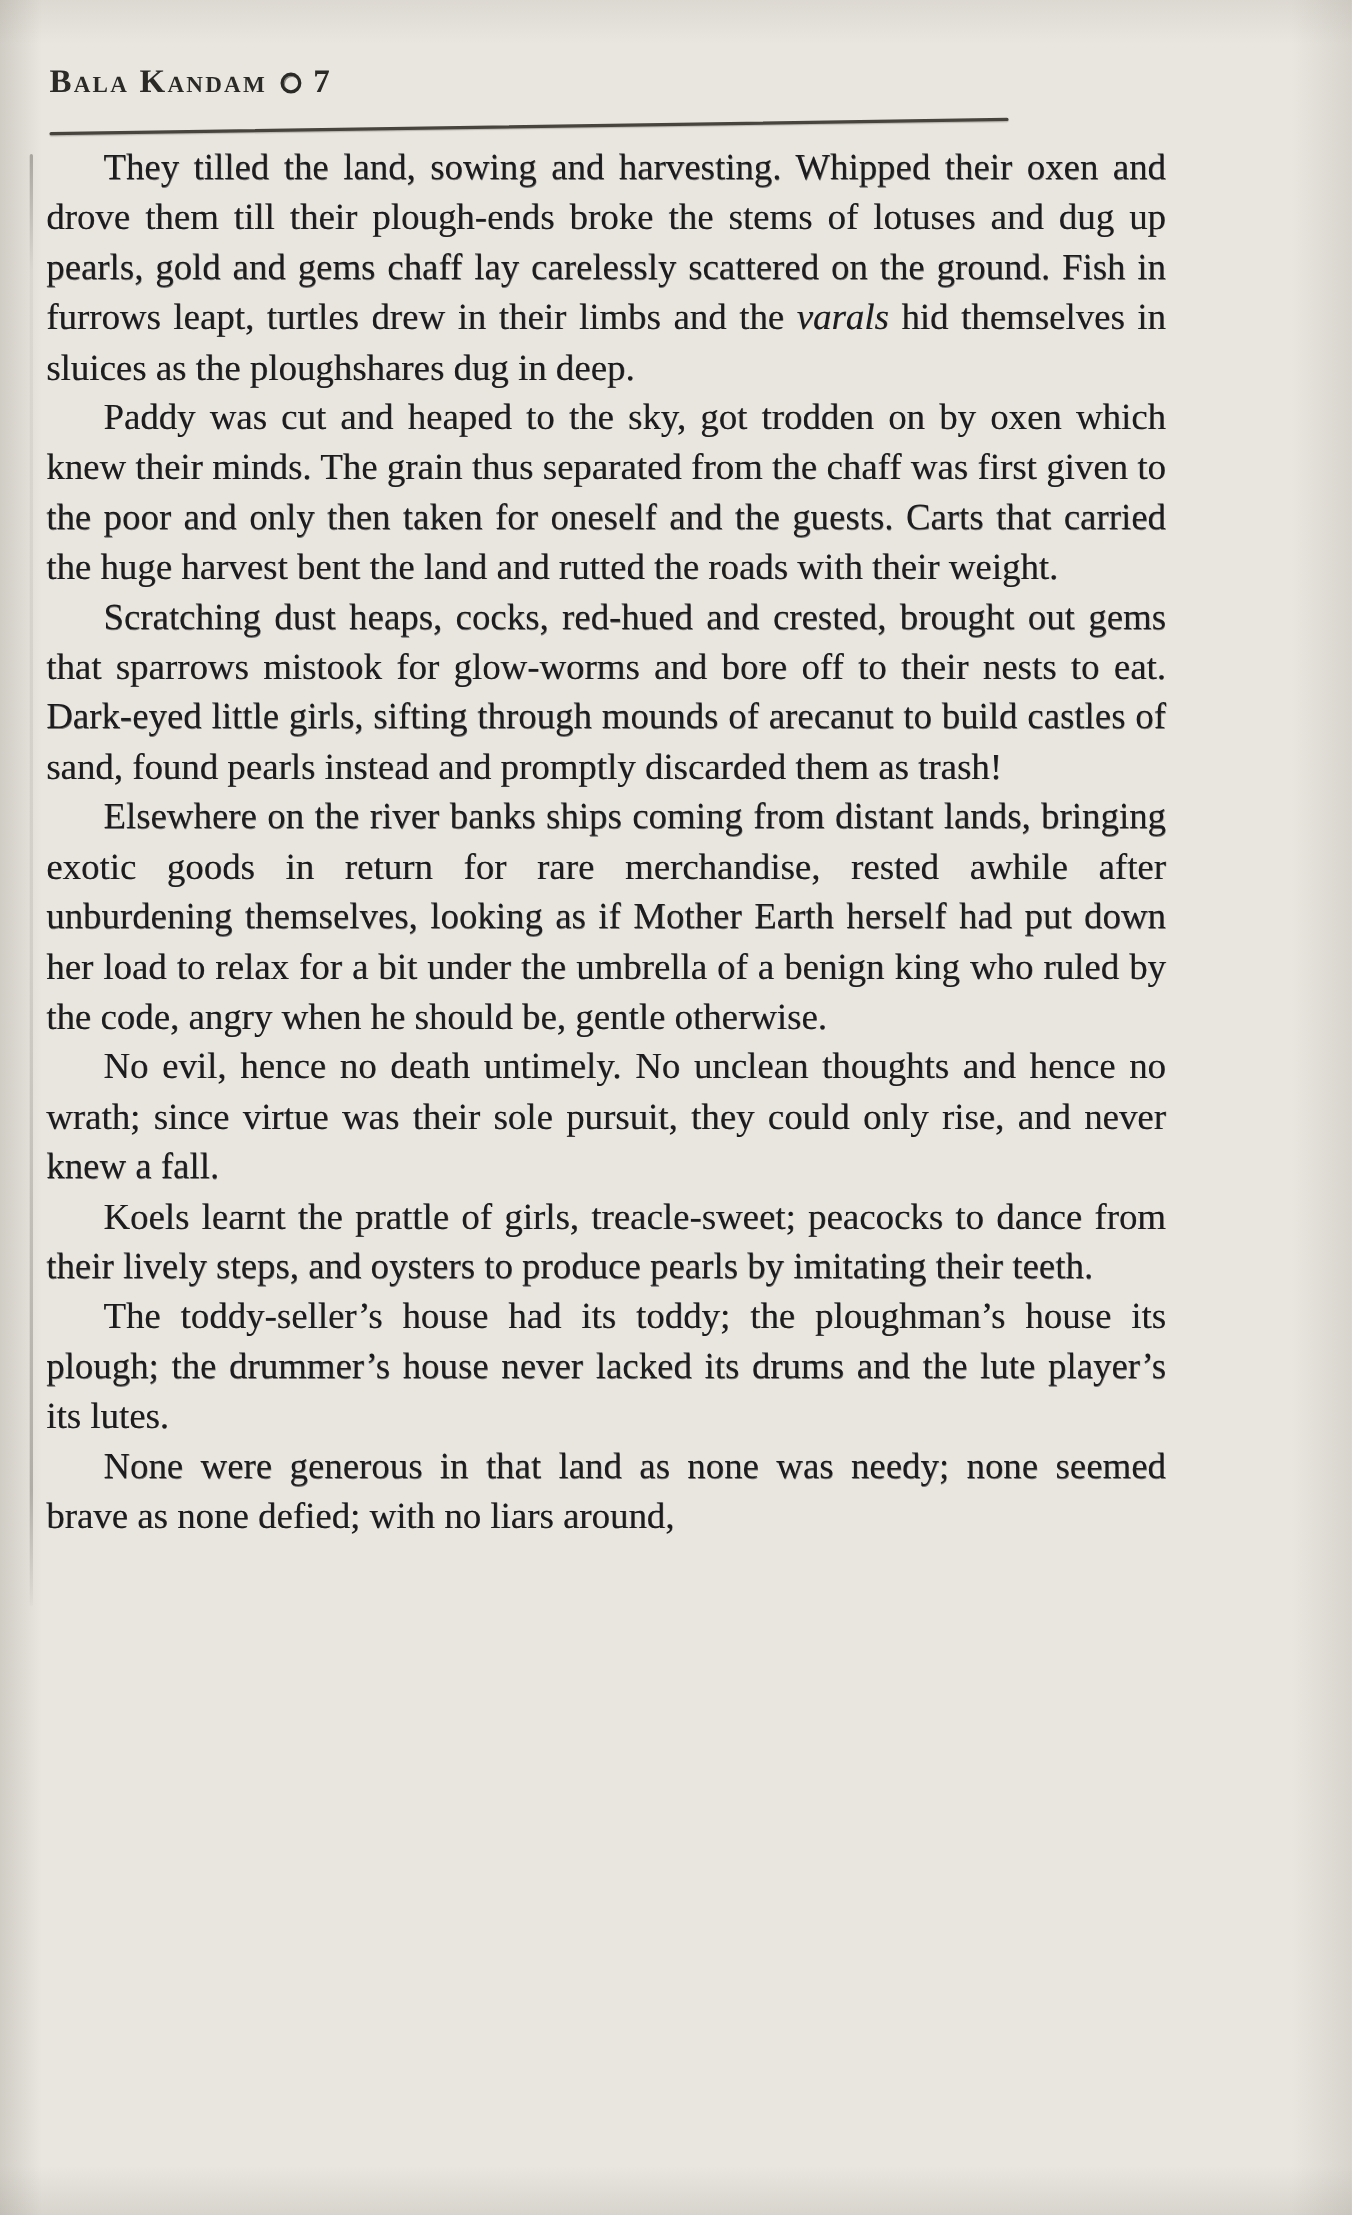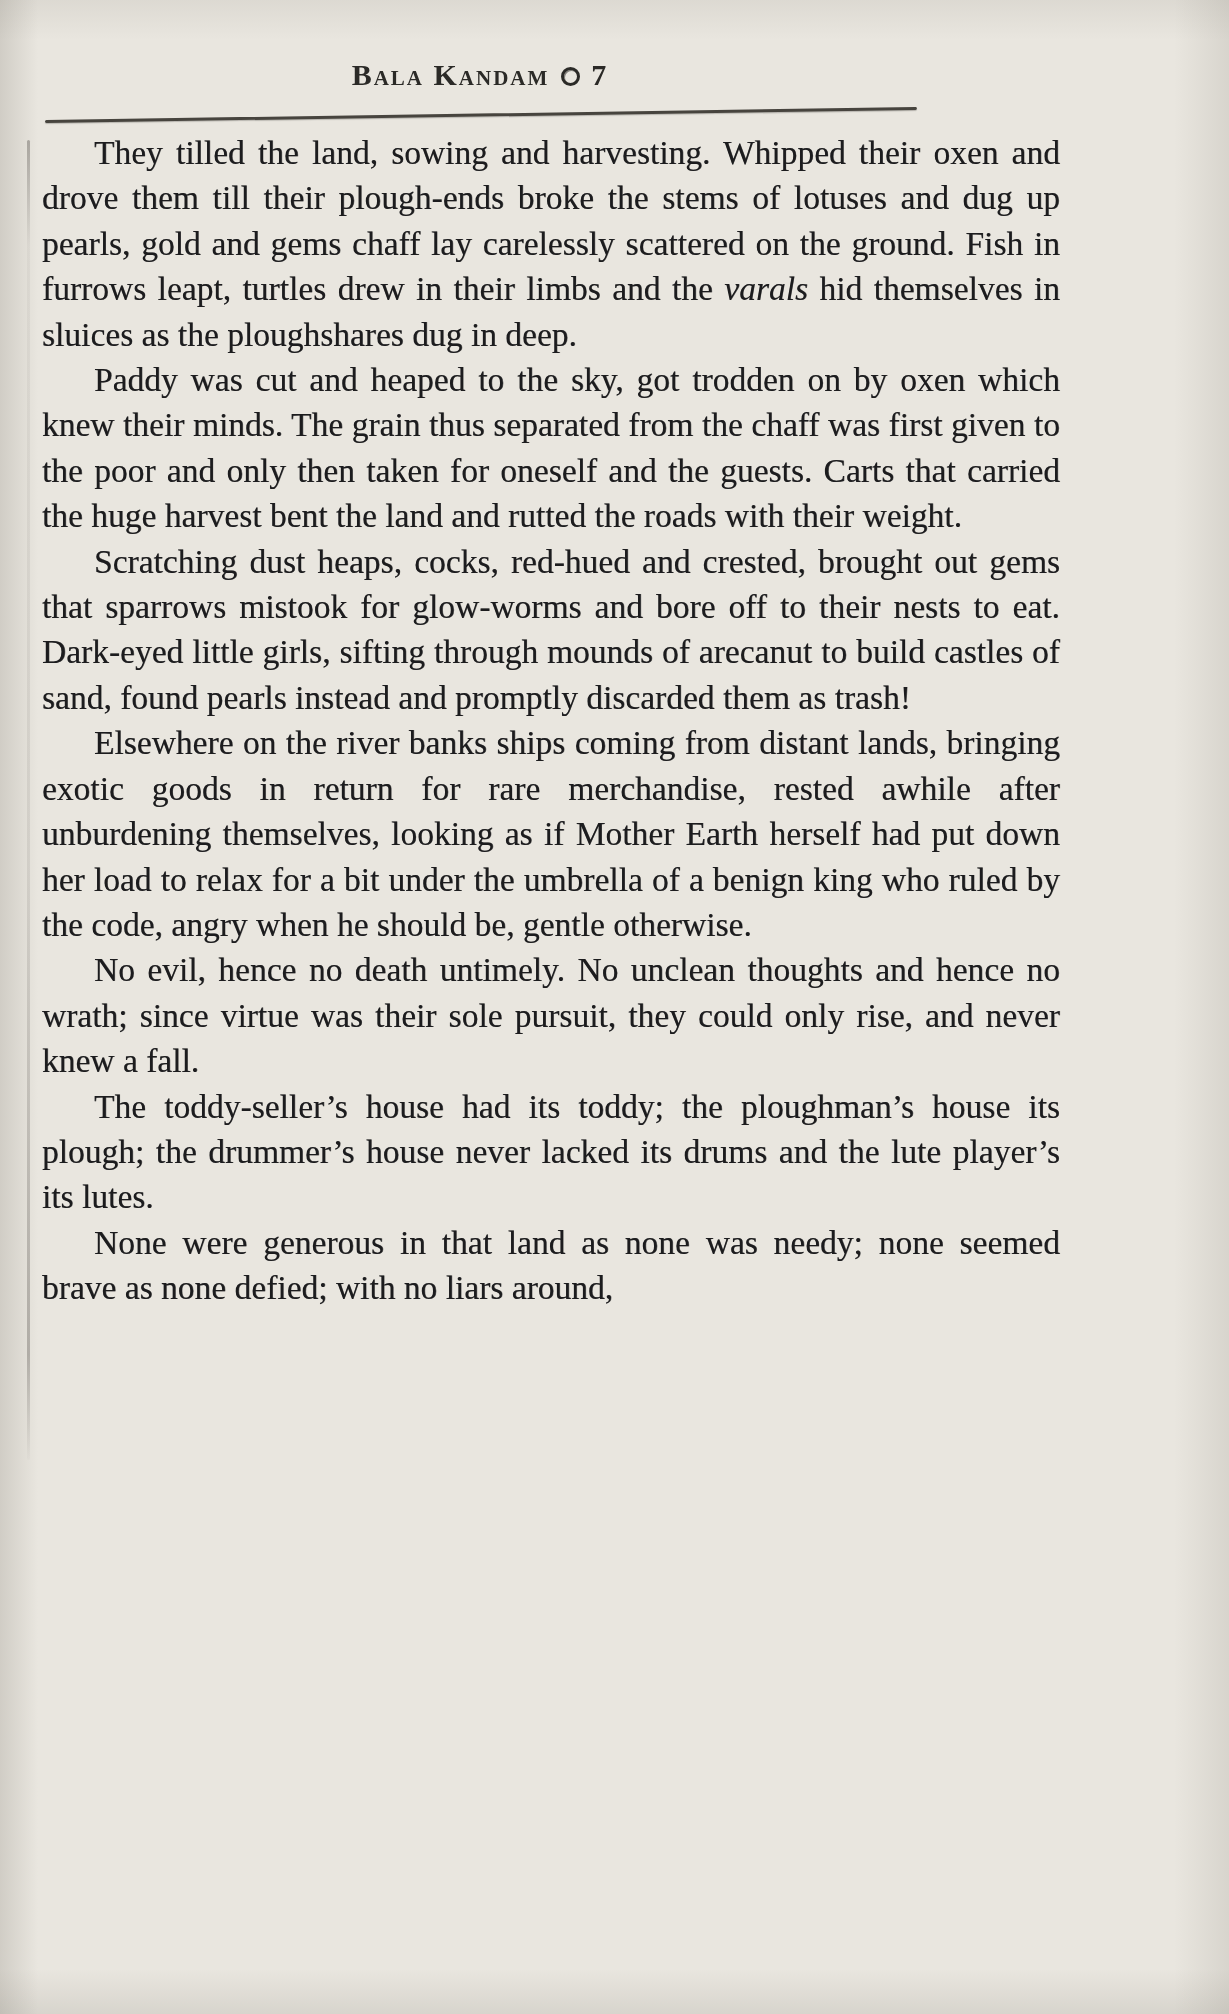--- a/index.html
+++ b/index.html
@@ -33,21 +33,21 @@
       rgba(60,55,50,0.10) 55%,
       rgba(60,55,50,0.30) 92%,
       rgba(60,55,50,0.02) 100%);
     border-radius: 2px;
   }
   .page-header {
     position: absolute;
     top: 58px;
     left: 45px;
     width: 870px;
-    text-align: center;
+    text-align: left;
     color: #2b2a27;
     font-variant: small-caps;
     font-weight: bold;
     font-size: 30px;
     letter-spacing: 2px;
     white-space: nowrap;
   }
   .ornament {
     display: inline-block;
     width: 13px;
@@ -105,17 +105,18 @@
   </div>
 
   <div class="header-rule"></div>
 
   <div class="text-block">
       <p><span>They tilled the land, sowing and harvesting. Whipped their oxen and drove them till their plough-ends broke the stems of lotuses and dug up pearls, gold and gems chaff lay carelessly scattered on the ground. Fish in furrows leapt, turtles drew in their limbs and the </span><em>varals</em><span> hid themselves in sluices as the ploughshares dug in deep.</span></p>
       <p><span>Paddy was cut and heaped to the sky, got trodden on by oxen which knew their minds. The grain thus separated from the chaff was first given to the poor and only then taken for oneself and the guests. Carts that carried the huge harvest bent the land and rutted the roads with their weight.</span></p>
       <p><span>Scratching dust heaps, cocks, red-hued and crested, brought out gems that sparrows mistook for glow-worms and bore off to their nests to eat. Dark-eyed little girls, sifting through mounds of arecanut to build castles of sand, found pearls instead and promptly discarded them as trash!</span></p>
       <p><span>Elsewhere on the river banks ships coming from distant lands, bringing exotic goods in return for rare merchandise, rested awhile after unburdening themselves, looking as if Mother Earth herself had put down her load to relax for a bit under the umbrella of a benign king who ruled by the code, angry when he should be, gentle otherwise.</span></p>
       <p><span>No evil, hence no death untimely. No unclean thoughts and hence no wrath; since virtue was their sole pursuit, they could only rise, and never knew a fall.</span></p>
+      <p><span>Koels learnt the prattle of girls, treacle-sweet; peacocks to dance from their lively steps, and oysters to produce pearls by imitating their teeth.</span></p>
       <p><span>The toddy-seller’s house had its toddy; the ploughman’s house its plough; the drummer’s house never lacked its drums and the lute player’s its lutes.</span></p>
       <p><span>None were generous in that land as none was needy; none seemed brave as none defied; with no liars around,</span></p>
     </div>
 
 </div>
 
 </body></html>

